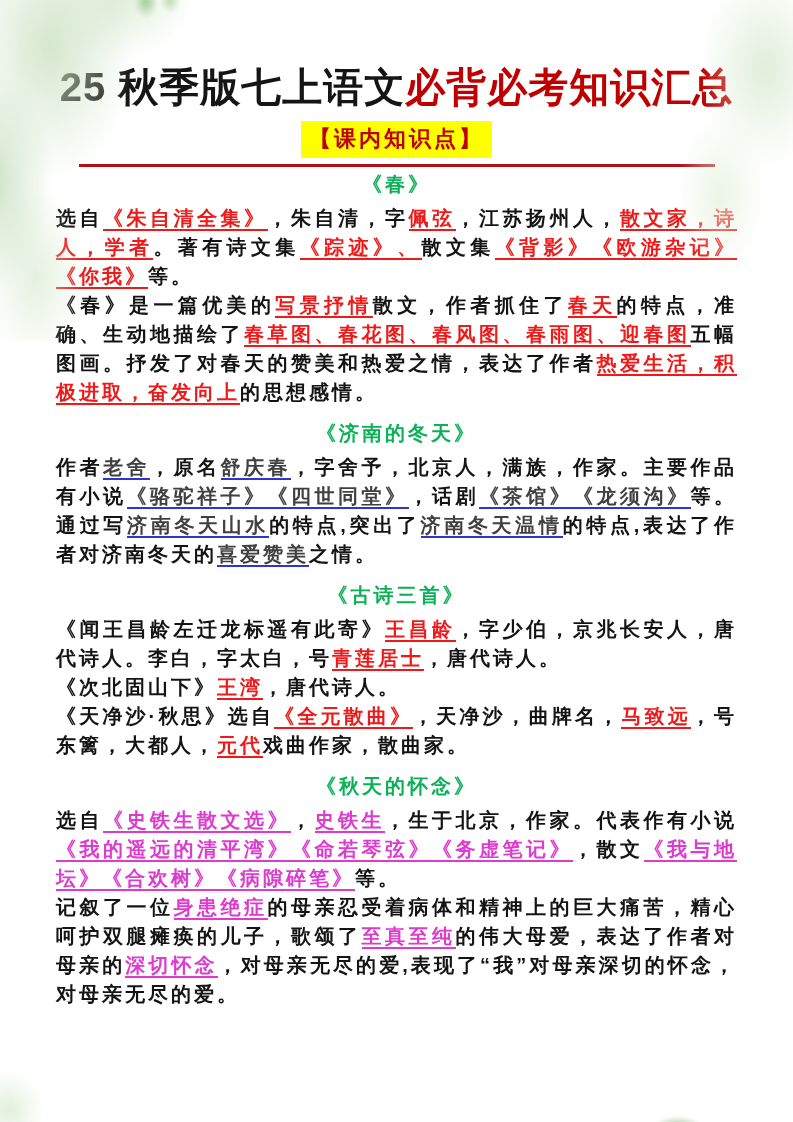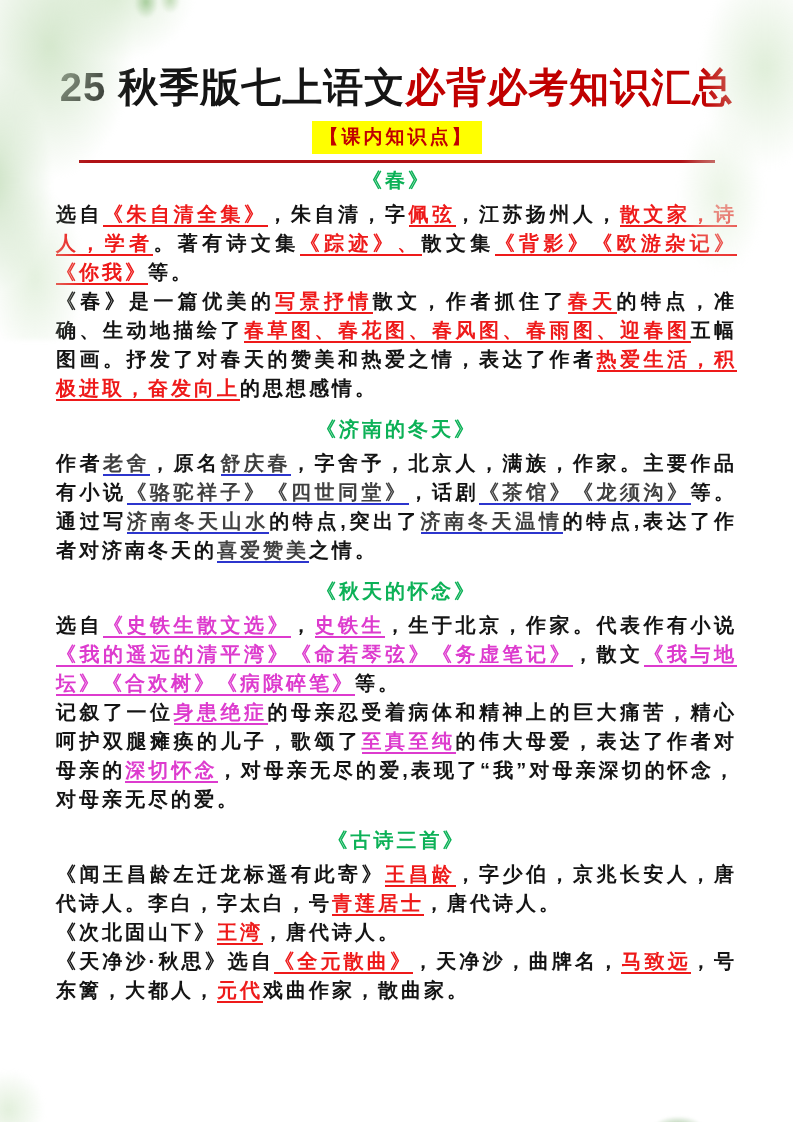--- a/index.html
+++ b/index.html
@@ -50,21 +50,21 @@
   .title{
     margin:62px 40px 0;
     text-align:center;
     font-size:40px;line-height:50px;font-weight:700;
     letter-spacing:1px;color:#151515;white-space:nowrap;
   }
   .title .t-red{color:#c00000;}
   .badge-wrap{text-align:center;margin-top:9px;}
   .badge{
     display:inline-block;background:#ffff00;color:#c00000;
-    font-size:19px;font-weight:700;letter-spacing:3px;
+    font-size:22px;font-weight:700;letter-spacing:3px;
     padding:3px 8px 4px;
   }
   .rule{
     border:none;height:3px;background:#b01116;
     width:636px;margin:6px auto 0;
   }
   
   .content{padding:0 56px;}
   .sec{margin:0;}
   .sec-title{
@@ -108,26 +108,26 @@
       <p class="para"><span class="run run-k">选自</span><span class="run run-r">《朱自清全集》</span><span class="run run-k">，朱自清，字</span><span class="run run-r">佩弦</span><span class="run run-k">，江苏扬州人，</span><span class="run run-r">散文家，诗人，学者</span><span class="run run-k">。著有诗文集</span><span class="run run-r">《踪迹》、</span><span class="run run-k">散文集</span><span class="run run-r">《背影》《欧游杂记》《你我》</span><span class="run run-k">等。</span></p>
       <p class="para"><span class="run run-k">《春》是一篇优美的</span><span class="run run-r">写景抒情</span><span class="run run-k">散文，作者抓住了</span><span class="run run-r">春天</span><span class="run run-k">的特点，准确、生动地描绘了</span><span class="run run-r">春草图、春花图、春风图、春雨图、迎春图</span><span class="run run-k">五幅图画。抒发了对春天的赞美和热爱之情，表达了作者</span><span class="run run-r">热爱生活，积极进取，奋发向上</span><span class="run run-k">的思想感情。</span></p>
     </section>
 
     <section class="sec">
       <h2 class="sec-title">《济南的冬天》</h2>
       <p class="para"><span class="run run-k">作者</span><span class="run run-b">老舍</span><span class="run run-k">，原名</span><span class="run run-b">舒庆春</span><span class="run run-k">，字舍予，北京人，满族，作家。主要作品有小说</span><span class="run run-b">《骆驼祥子》《四世同堂》</span><span class="run run-k">，话剧</span><span class="run run-b">《茶馆》《龙须沟》</span><span class="run run-k">等。通过写</span><span class="run run-b">济南冬天山水</span><span class="run run-k">的特点,突出了</span><span class="run run-b">济南冬天温情</span><span class="run run-k">的特点,表达了作者对济南冬天的</span><span class="run run-b">喜爱赞美</span><span class="run run-k">之情。</span></p>
     </section>
 
     <section class="sec">
-      <h2 class="sec-title">《秋天的怀念》</h2>
-      <p class="para"><span class="run run-k">选自</span><span class="run run-m">《史铁生散文选》</span><span class="run run-k">，</span><span class="run run-m">史铁生</span><span class="run run-k">，生于北京，作家。代表作有小说</span><span class="run run-m">《我的遥远的清平湾》《命若琴弦》《务虚笔记》</span><span class="run run-k">，散文</span><span class="run run-m">《我与地坛》《合欢树》《病隙碎笔》</span><span class="run run-k">等。</span></p>
-      <p class="para"><span class="run run-k">记叙了一位</span><span class="run run-m">身患绝症</span><span class="run run-k">的母亲忍受着病体和精神上的巨大痛苦，精心呵护双腿瘫痪的儿子，歌颂了</span><span class="run run-m">至真至纯</span><span class="run run-k">的伟大母爱，表达了作者对母亲的</span><span class="run run-m">深切怀念</span><span class="run run-k">，对母亲无尽的爱,表现了“我”对母亲深切的怀念，对母亲无尽的爱。</span></p>
-    </section>
-
-    <section class="sec">
       <h2 class="sec-title">《古诗三首》</h2>
       <p class="para"><span class="run run-k">《闻王昌龄左迁龙标遥有此寄》</span><span class="run run-r">王昌龄</span><span class="run run-k">，字少伯，京兆长安人，唐代诗人。李白，字太白，号</span><span class="run run-r">青莲居士</span><span class="run run-k">，唐代诗人。</span></p>
       <p class="para"><span class="run run-k">《次北固山下》</span><span class="run run-r">王湾</span><span class="run run-k">，唐代诗人。</span></p>
       <p class="para"><span class="run run-k">《天净沙·秋思》选自</span><span class="run run-r">《全元散曲》</span><span class="run run-k">，天净沙，曲牌名，</span><span class="run run-r">马致远</span><span class="run run-k">，号东篱，大都人，</span><span class="run run-r">元代</span><span class="run run-k">戏曲作家，散曲家。</span></p>
     </section>
 
+    <section class="sec">
+      <h2 class="sec-title">《秋天的怀念》</h2>
+      <p class="para"><span class="run run-k">选自</span><span class="run run-m">《史铁生散文选》</span><span class="run run-k">，</span><span class="run run-m">史铁生</span><span class="run run-k">，生于北京，作家。代表作有小说</span><span class="run run-m">《我的遥远的清平湾》《命若琴弦》《务虚笔记》</span><span class="run run-k">，散文</span><span class="run run-m">《我与地坛》《合欢树》《病隙碎笔》</span><span class="run run-k">等。</span></p>
+      <p class="para"><span class="run run-k">记叙了一位</span><span class="run run-m">身患绝症</span><span class="run run-k">的母亲忍受着病体和精神上的巨大痛苦，精心呵护双腿瘫痪的儿子，歌颂了</span><span class="run run-m">至真至纯</span><span class="run run-k">的伟大母爱，表达了作者对母亲的</span><span class="run run-m">深切怀念</span><span class="run run-k">，对母亲无尽的爱,表现了“我”对母亲深切的怀念，对母亲无尽的爱。</span></p>
+    </section>
+
   </div>
 </div>
 
 </body></html>

